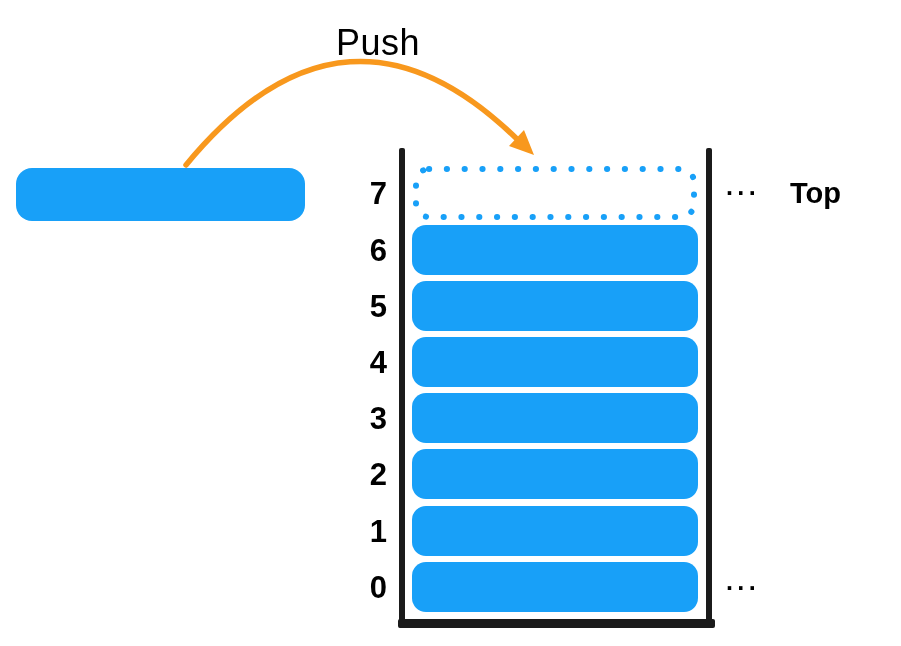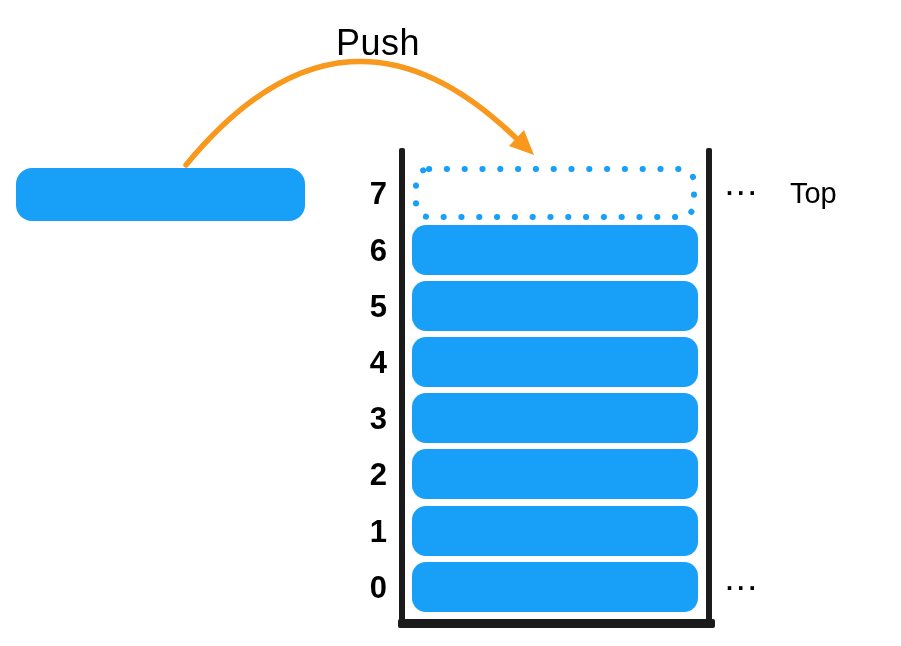--- a/index.html
+++ b/index.html
@@ -93,21 +93,21 @@
     position: absolute;
     left: 726px;
     display: flex;
     align-items: center;
     gap: 30px;
     color: var(--ink);
   }
   .side-note-top { top: 175px; height: 36px; }
   .side-note-bottom { top: 570px; height: 36px; }
   .ellipsis { font-size: 25px; font-weight: bold; letter-spacing: 3px; line-height: 1; }
-  .side-label { font-size: 29px; font-weight: normal; line-height: 1; }
+  .side-label { font-size: 29px; font-weight: bold; line-height: 1; }
 </style>
 </head>
 <body>
 
 <div class="canvas" style="--blue: #18A0F8; --orange: #F8981D; --wall: #1b1b1b;">
 
   <div class="push-label">Push</div>
 
   <svg class="arrow-svg" viewBox="0 0 901 646" xmlns="http://www.w3.org/2000/svg">
     <path class="arrow-path" d="M 186 165 Q 347 -30 520 142"></path>

